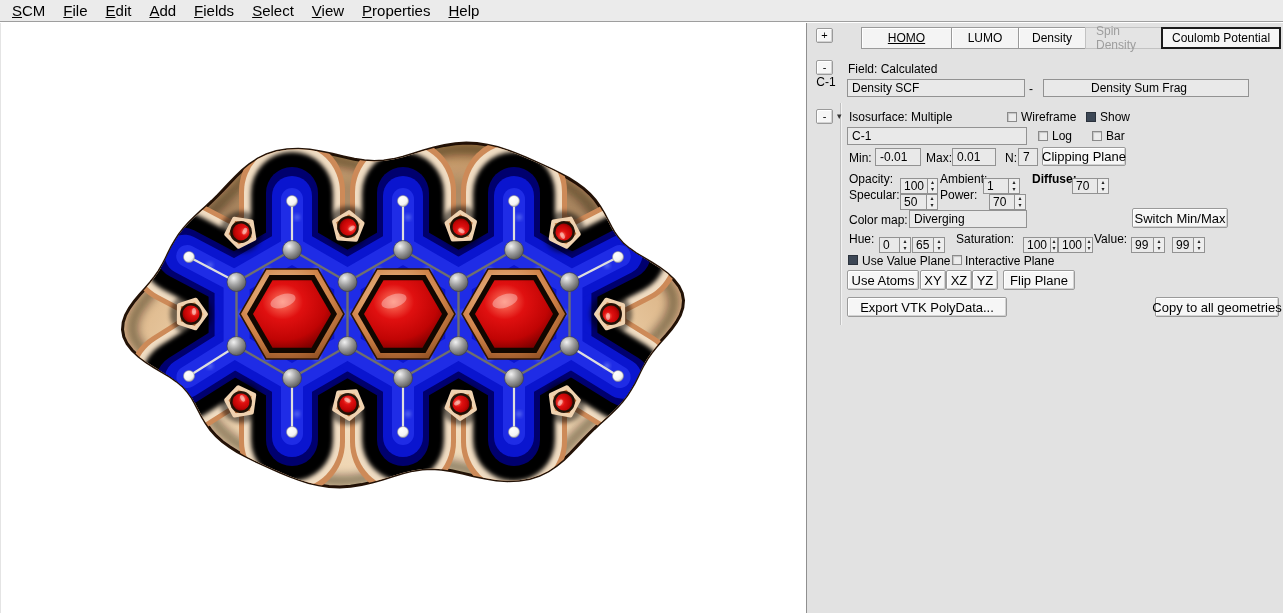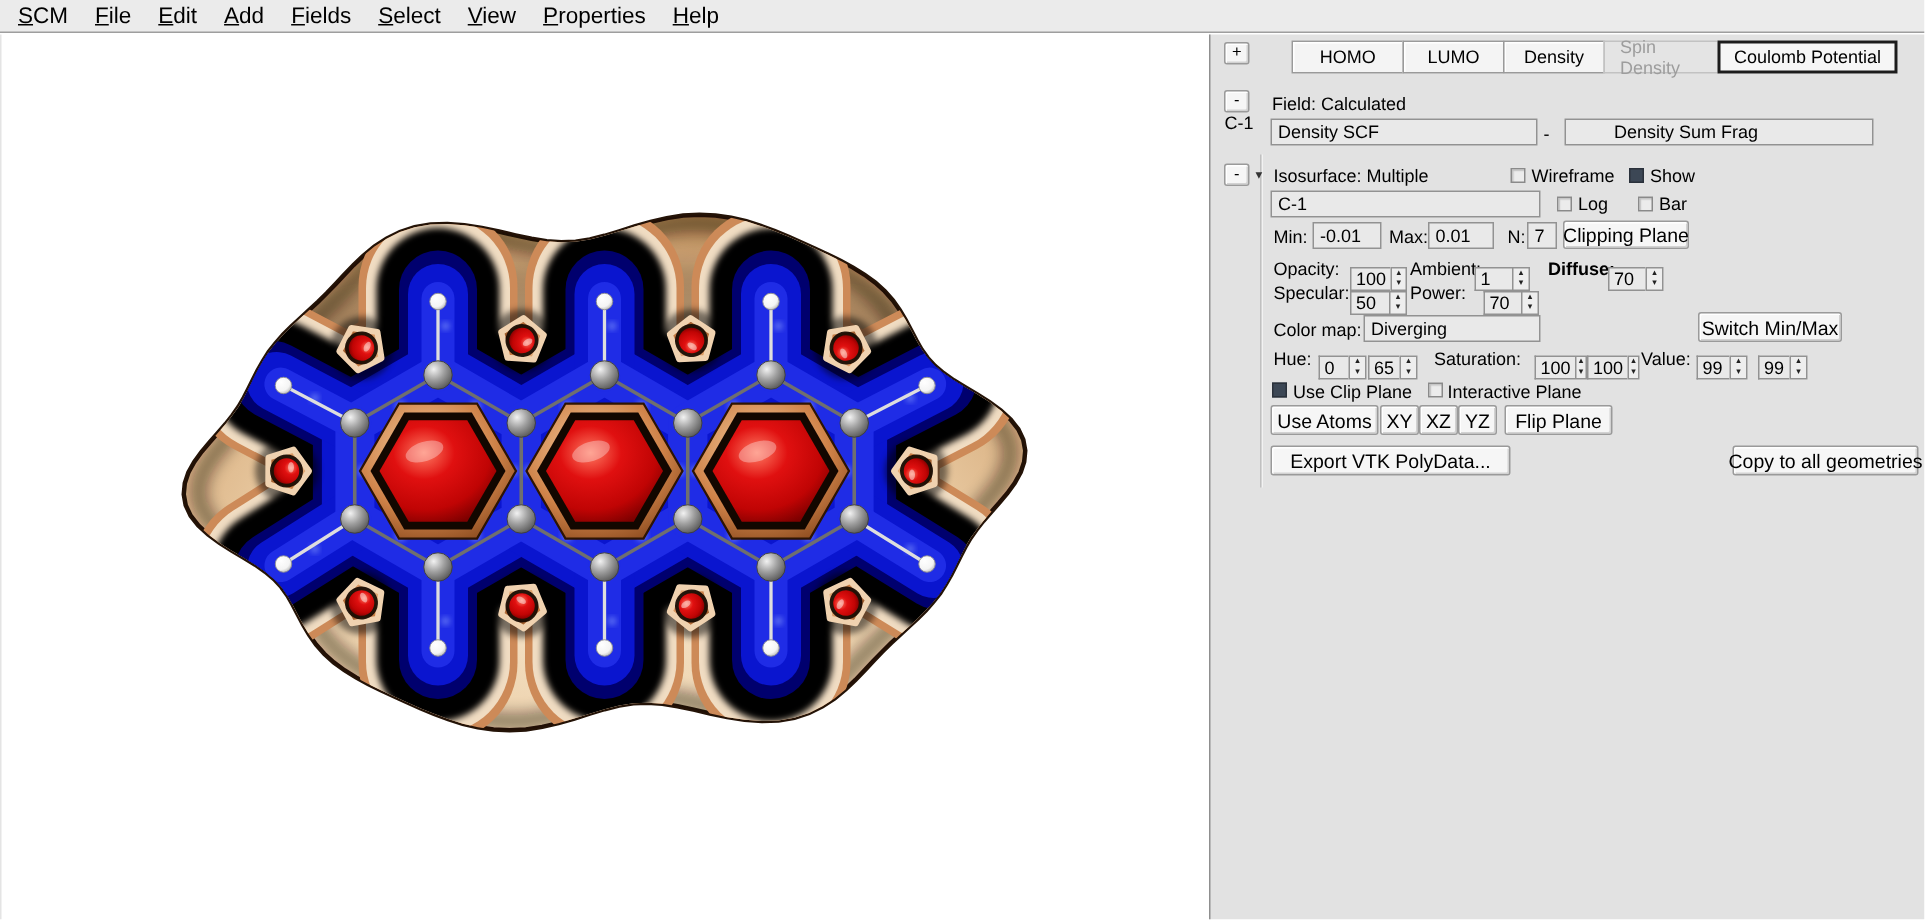--- a/index.html
+++ b/index.html
@@ -377,34 +377,34 @@
       </svg>
   </div>
 
   <div class="sidebar">
 
     <div class="abs vline" style="left:33px; top:80px; height:222px;"></div>
 
     <div class="abs btn sq-btn" style="left:9px; top:5px;">+</div>
 
     <div class="abs tab-row" style="left:54px; top:4px;">
-      <div class="tab" style="width:75px; justify-content:center;">HOMO</div>
+      <div class="tab" style="width:91px; justify-content:center;text-decoration:underline;">HOMO</div>
       <div class="tab" style="width:68px; justify-content:center;">LUMO</div>
       <div class="tab" style="width:68px; justify-content:center;">Density</div>
       <div class="tab disabled" style="width:77px; justify-content:center;">Spin Density</div>
       <div class="tab active">Coulomb Potential</div>
     </div>
 
     <div class="abs btn sq-btn" style="left:9px; top:37px;">-</div>
     <div class="abs lbl" style="left:6px; top:52px; width:26px; text-align:center;">C-1</div>
     <div class="abs lbl" style="left:41px; top:39px;">Field: Calculated</div>
 
     <div class="abs field" style="left:40px; top:56px; width:178px;">Density SCF</div>
     <div class="abs lbl" style="left:222px; top:59px;">-</div>
-    <div class="abs field" style="left:236px; top:56px; width:206px; padding-left:32px;">Density Sum Frag</div>
+    <div class="abs field" style="left:236px; top:56px; width:206px; padding-left:47px;">Density Sum Frag</div>
 
     <div class="abs btn sq-btn" style="left:9px; top:86px;">-</div>
     <div class="abs tri" style="left:30px; top:89px;">▾</div>
     <div class="abs lbl" style="left:42px; top:87px;">Isosurface: Multiple</div>
     <div class="abs cb" style="left:200px; top:89px;"></div>
     <div class="abs lbl" style="left:214px; top:87px;">Wireframe</div>
     <div class="abs cb on" style="left:279px; top:89px;"></div>
     <div class="abs lbl" style="left:293px; top:87px;">Show</div>
 
     <div class="abs field" style="left:40px; top:104px; width:180px;">C-1</div>
@@ -507,21 +507,21 @@
     </div>
     <div class="abs spin" style="left:365px; top:206px; width:33px;">
       <span class="val">99</span>
       <span class="arr">
           <span>▴</span>
           <span>▾</span>
         </span>
     </div>
 
     <div class="abs cb on" style="left:41px; top:232px;"></div>
-    <div class="abs lbl" style="left:55px; top:231px;">Use Clip Plane</div>
+    <div class="abs lbl" style="left:55px; top:231px;">Use Value Plane</div>
     <div class="abs cb" style="left:145px; top:232px;"></div>
     <div class="abs lbl" style="left:158px; top:231px;">Interactive Plane</div>
 
     <div class="abs btn" style="left:40px; top:247px; width:72px; height:20px;">Use Atoms</div>
     <div class="abs btn" style="left:113px; top:247px; width:26px; height:20px;">XY</div>
     <div class="abs btn" style="left:139px; top:247px; width:26px; height:20px;">XZ</div>
     <div class="abs btn" style="left:165px; top:247px; width:26px; height:20px;">YZ</div>
     <div class="abs btn" style="left:196px; top:247px; width:72px; height:20px;">Flip Plane</div>
 
     <div class="abs btn" style="left:40px; top:274px; width:160px; height:20px;">Export VTK PolyData...</div>

